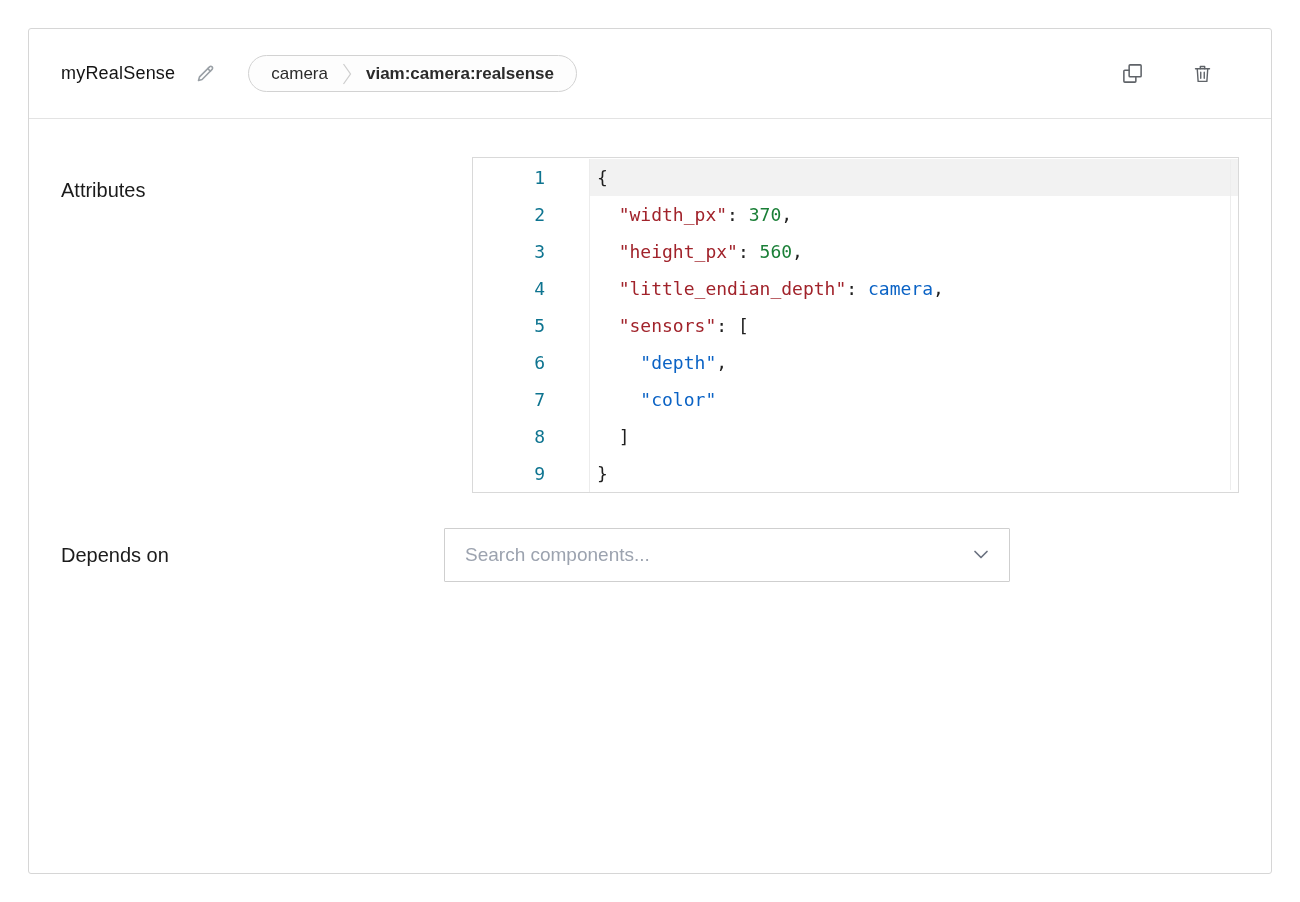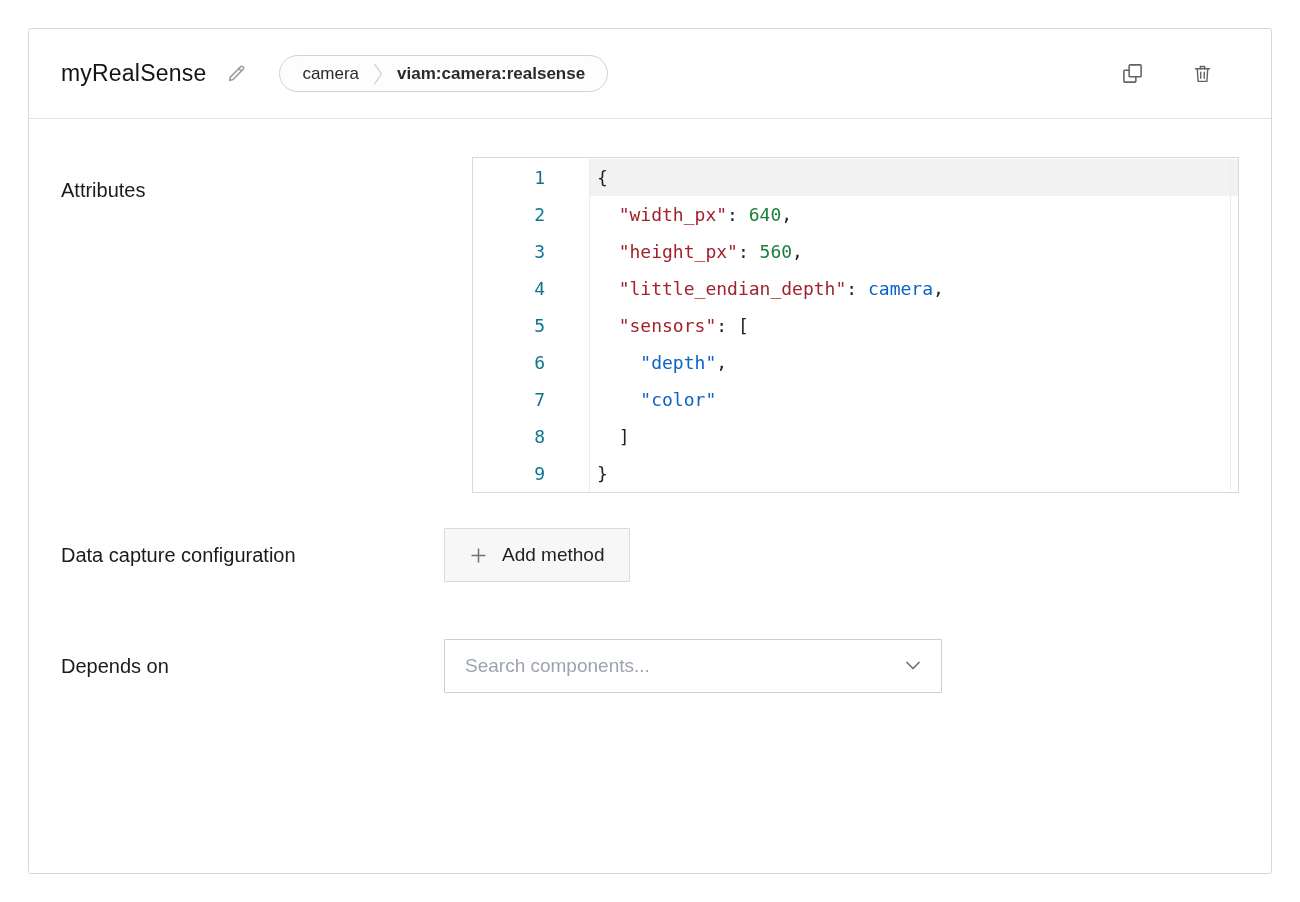--- a/index.html
+++ b/index.html
@@ -11,21 +11,21 @@
     width: 1244px; height: 846px;
     background: #fff; border: 1px solid #d6d6d6; border-radius: 3px;
   }
 
   
   .card-header {
     display: flex; align-items: center;
     height: 90px; padding: 0 56px 0 32px;
     border-bottom: 1px solid #e3e3e3;
   }
-  .title { font-size: 23px; font-weight: 500; color: #141414; letter-spacing: .2px; }
+  .title { font-size: 18px; font-weight: 500; color: #141414; letter-spacing: .2px; }
   .icon-btn {
     background: none; border: none; cursor: pointer;
     display: inline-flex; align-items: center; justify-content: center;
     padding: 2px; color: #6b7280;
   }
   .edit-btn { margin-left: 18px; }
   .chip {
     margin-left: 30px; height: 37px; border: 1px solid #d2d2d2;
     border-radius: 19px; background: #fdfdfd;
     display: inline-flex; align-items: center;
@@ -77,21 +77,21 @@
 
   
   .add-btn {
     display: inline-flex; align-items: center; gap: 15px;
     height: 54px; padding: 0 25px;
     background: #f7f7f7; border: 1px solid #d9d9d9; border-radius: 1px;
     font-family: inherit; font-size: 19px; color: #1f1f1f; cursor: pointer;
   }
   .plus { display: inline-flex; align-items: center; }
   .select {
-    width: 498px; height: 54px; border: 1px solid #cfcfcf; border-radius: 1px;
+    width: 566px; height: 54px; border: 1px solid #cfcfcf; border-radius: 1px;
     background: #fff; display: flex; align-items: center;
     padding: 0 20px; cursor: pointer;
   }
   .select .ph { flex: 1; font-size: 19px; color: #9ca3af; }
   .select .caret { display: inline-flex; align-items: center; }
 </style>
 </head>
 <body>
 
 <div class="card">
@@ -141,21 +141,21 @@
         <span class="txt">Attributes</span>
       </div>
       <div class="editor">
         <div class="lines">
             <div class="code-line">
               <span class="ln">1</span>
               <span class="code active"><span class="tk-p">{</span></span>
             </div>
             <div class="code-line">
               <span class="ln">2</span>
-              <span class="code"><span class="tk-p">  </span><span class="tk-k">"width_px"</span><span class="tk-p">: </span><span class="tk-n">640</span><span class="tk-p">,</span></span>
+              <span class="code"><span class="tk-p">  </span><span class="tk-k">"width_px"</span><span class="tk-p">: </span><span class="tk-n">370</span><span class="tk-p">,</span></span>
             </div>
             <div class="code-line">
               <span class="ln">3</span>
               <span class="code"><span class="tk-p">  </span><span class="tk-k">"height_px"</span><span class="tk-p">: </span><span class="tk-n">560</span><span class="tk-p">,</span></span>
             </div>
             <div class="code-line">
               <span class="ln">4</span>
               <span class="code"><span class="tk-p">  </span><span class="tk-k">"little_endian_depth"</span><span class="tk-p">: </span><span class="tk-b">camera</span><span class="tk-p">,</span></span>
             </div>
             <div class="code-line">
@@ -175,35 +175,20 @@
               <span class="code"><span class="tk-p">  </span><span class="tk-p">]</span></span>
             </div>
             <div class="code-line">
               <span class="ln">9</span>
               <span class="code"><span class="tk-p">}</span></span>
             </div>
           </div>
       </div>
     </div>
 
-    <div class="row row-capture">
-      <div class="label">
-        <span class="txt">Data capture configuration</span>
-      </div>
-      <div>
-        <button class="add-btn">
-          <span class="plus">
-            <svg width="17" height="17" viewBox="0 0 16 16" fill="none" stroke="#6f6f6f" stroke-width="1.4">
-              <path d="M8 1.5v13M1.5 8h13"></path>
-            </svg>
-          </span>
-          <span>Add method</span>
-        </button>
-      </div>
-    </div>
 
 
     <div class="row row-depends">
       <div class="label">
         <span class="txt">Depends on</span>
       </div>
       <div class="select" role="combobox">
         <span class="ph">Search components...</span>
         <span class="caret">
           <svg width="16" height="10" viewBox="0 0 16 10" fill="none" stroke="#6b7280" stroke-width="1.7" stroke-linecap="round" stroke-linejoin="round">

